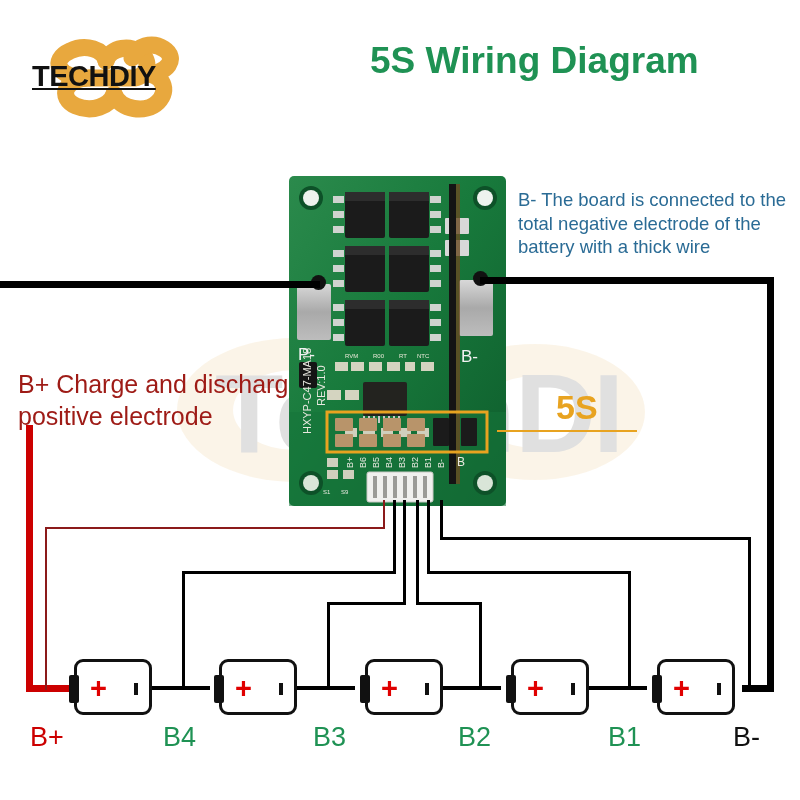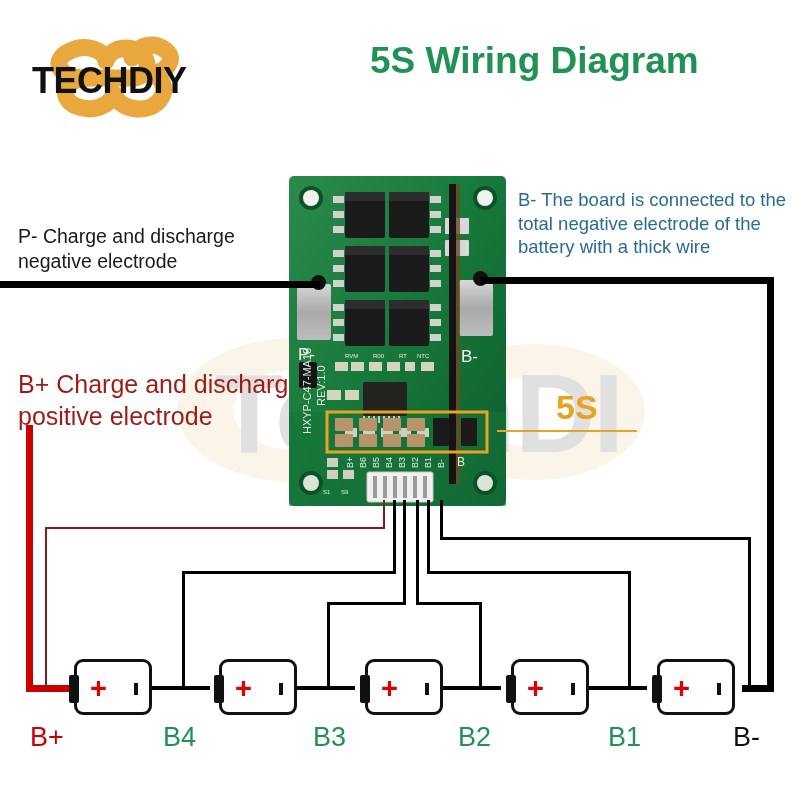--- a/index.html
+++ b/index.html
@@ -2,22 +2,22 @@
 <html><head>
 <meta charset="utf-8">
 <style>
   html,body{margin:0;padding:0;background:#fff;}
   body{width:800px;height:800px;overflow:hidden;font-family:"Liberation Sans",sans-serif;}
   #stage{position:relative;width:800px;height:800px;background:#ffffff;}
 
   
   #logo{position:absolute;left:28px;top:34px;width:230px;height:86px;}
   #logo svg{position:absolute;left:0;top:0;}
-  #logo .word{position:absolute;left:4px;top:26px;font-size:36px;font-weight:bold;
-    letter-spacing:-.5px;color:#111;font-family:"Liberation Sans",sans-serif;}
+  #logo .word{position:absolute;left:4px;top:26px;font-size:29px;font-weight:bold;
+    letter-spacing:-.5px;color:#111;font-family:"Liberation Sans",sans-serif;text-decoration:underline;}
 
   
   #title{position:absolute;left:370px;top:40px;width:420px;text-align:left;
     font-size:37px;font-weight:bold;color:#1f9254;font-family:"Liberation Sans",sans-serif;
     white-space:nowrap;}
 
   
   .ann{position:absolute;font-family:"Liberation Sans",sans-serif;line-height:1.28;}
   #ann-p{left:18px;top:224px;width:280px;font-size:19.5px;color:#1a1a1a;}
   #ann-b{left:518px;top:188px;width:278px;font-size:18.5px;color:#2a6b95;}
@@ -77,21 +77,20 @@
         <path d="M62 44 C36 44 30 64 48 72 C64 79 82 72 86 60"></path>
         <path d="M86 60 C92 76 118 80 130 68 C142 56 134 40 118 40"></path>
         <path d="M118 40 C140 40 150 24 136 15 C124 7 108 12 104 24"></path>
       </g>
     </svg>
     <div class="word">TECHDIY</div>
   </div>
 
   <div id="title">5S Wiring Diagram</div>
 
-  <div class="ann" id="ann-p">P- Charge and discharge negative electrode</div>
   <div class="ann" id="ann-b">B- The board is connected to the total negative electrode of the battery with a thick wire</div>
   <div class="ann" id="ann-bplus">B+ Charge and discharge positive electrode</div>
 
   <div id="pcb">
     <svg width="217" height="330" viewBox="0 0 217 330">
       <defs>
         <linearGradient id="pcbg" x1="0" y1="0" x2="1" y2="1">
           <stop offset="0%" stop-color="#2b8a4c"></stop>
           <stop offset="45%" stop-color="#187a3c"></stop>
           <stop offset="100%" stop-color="#0e5c2c"></stop>

